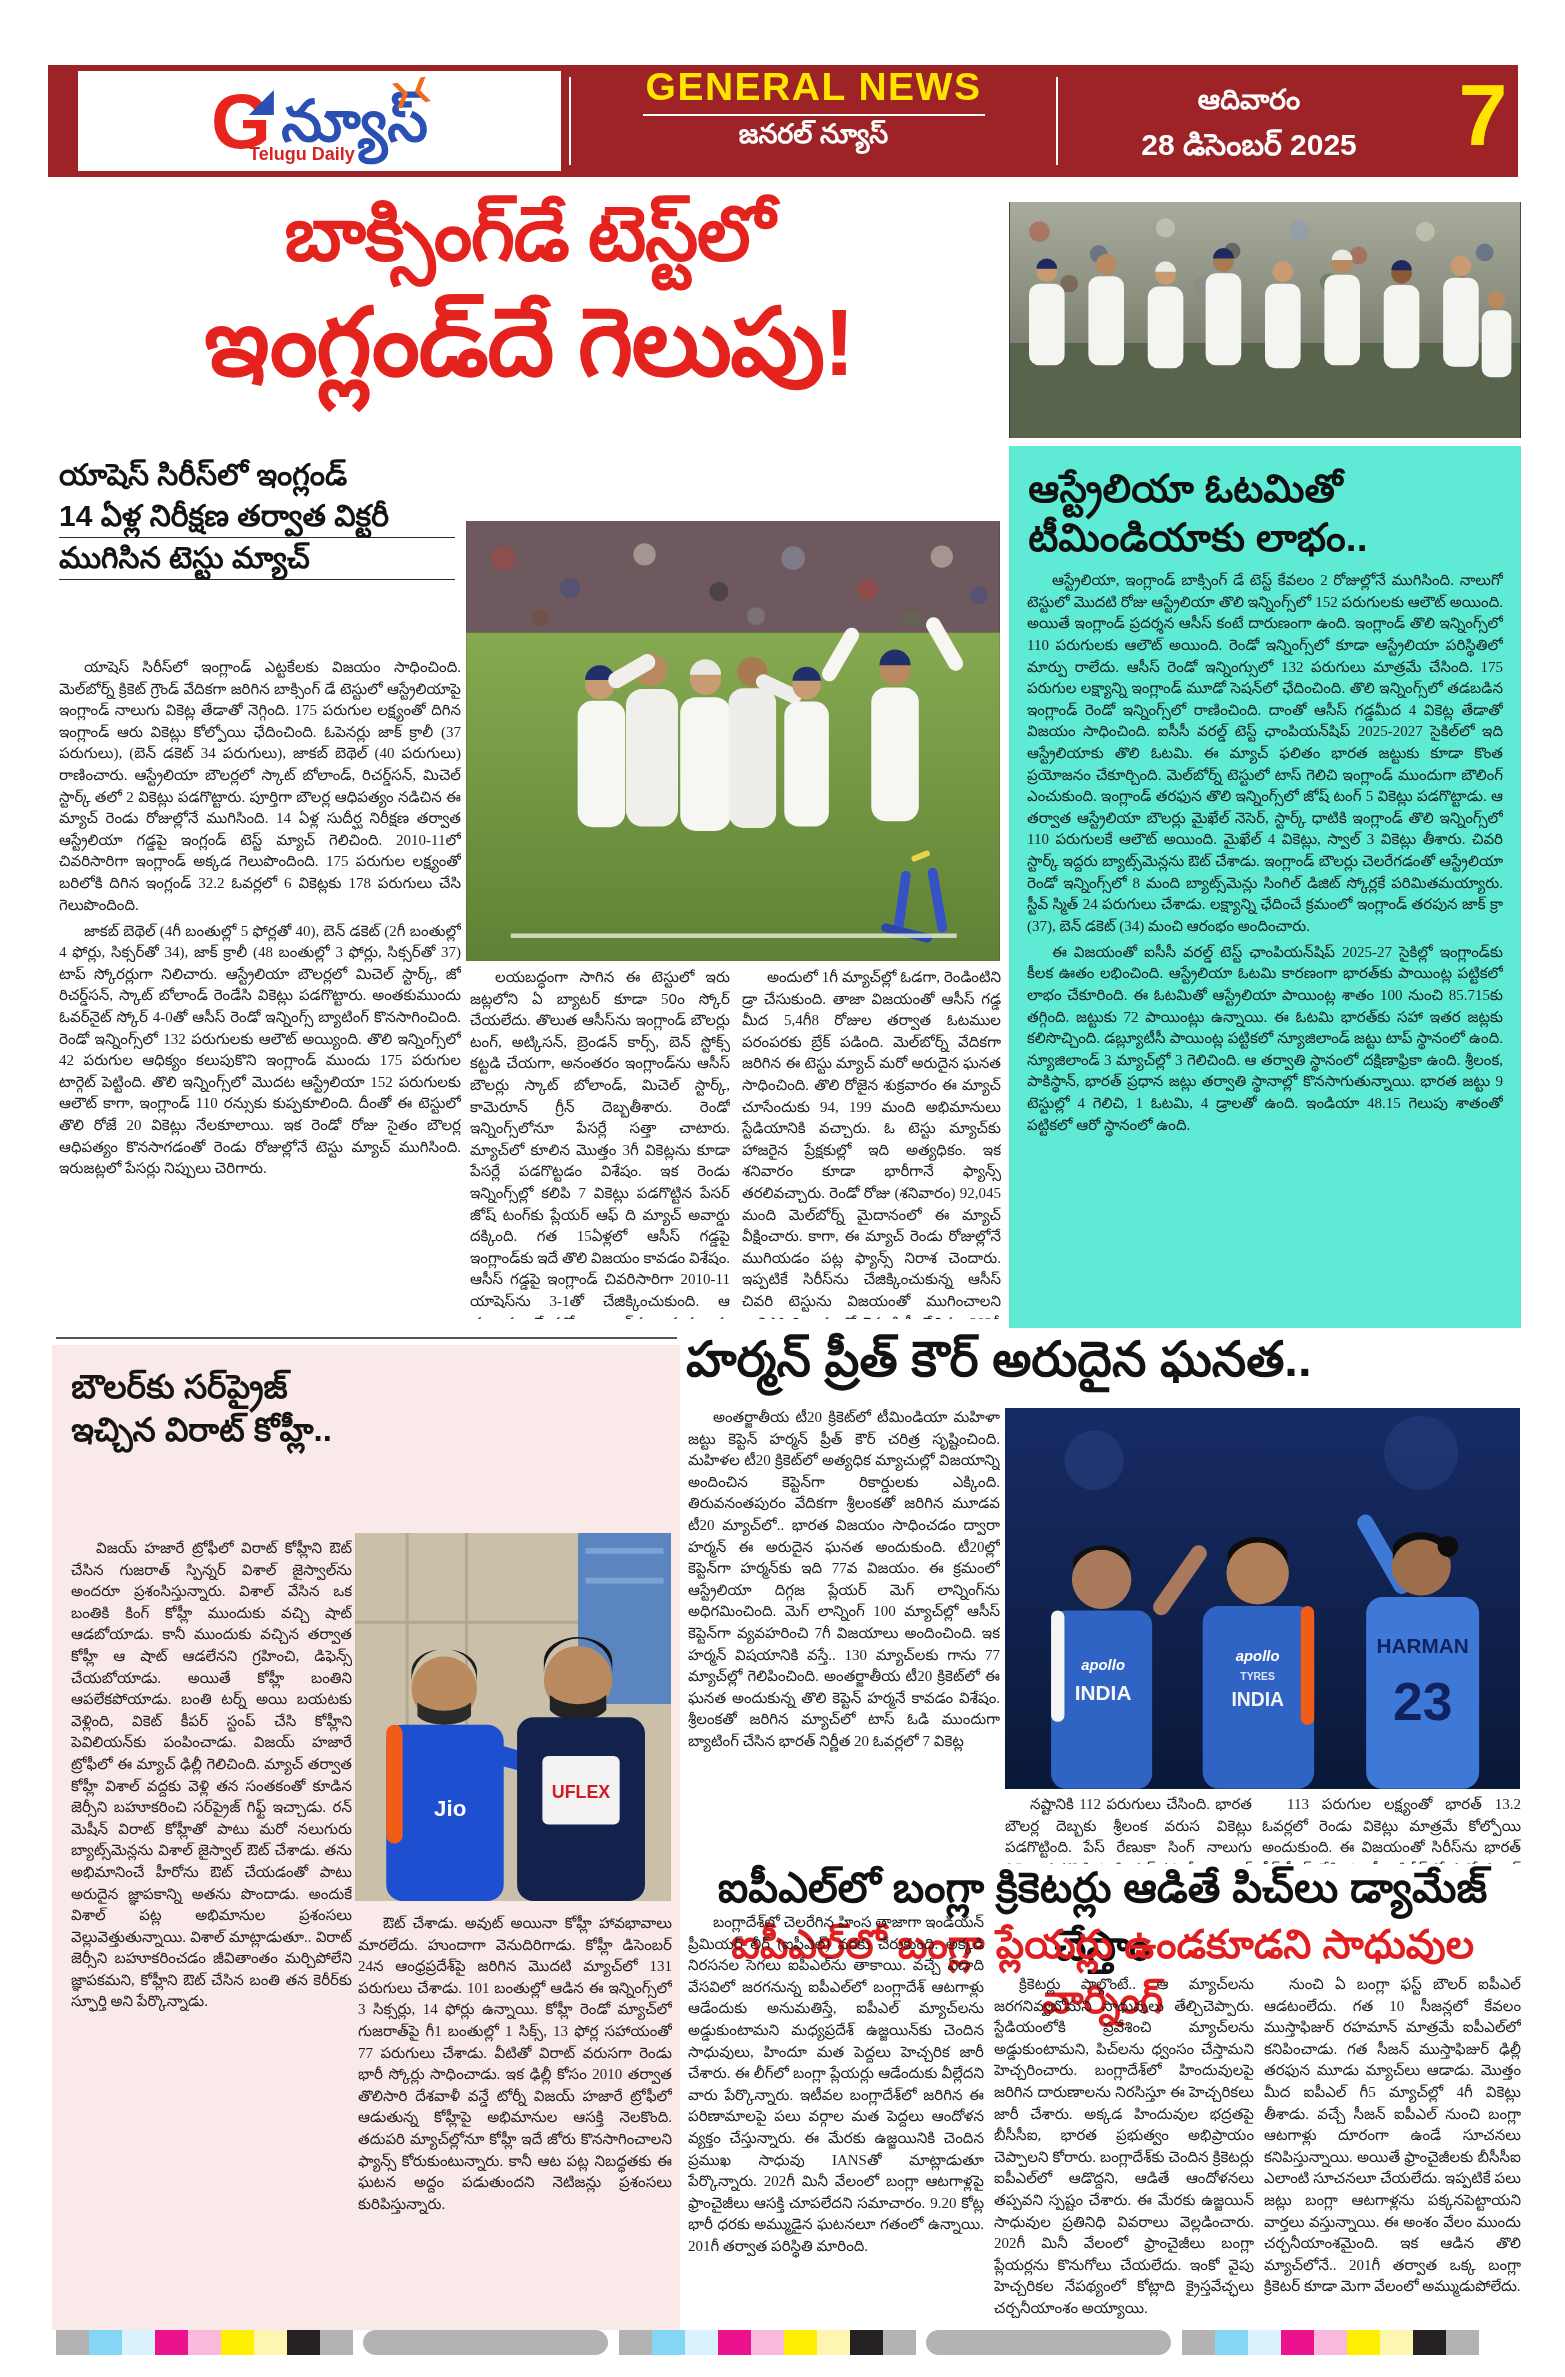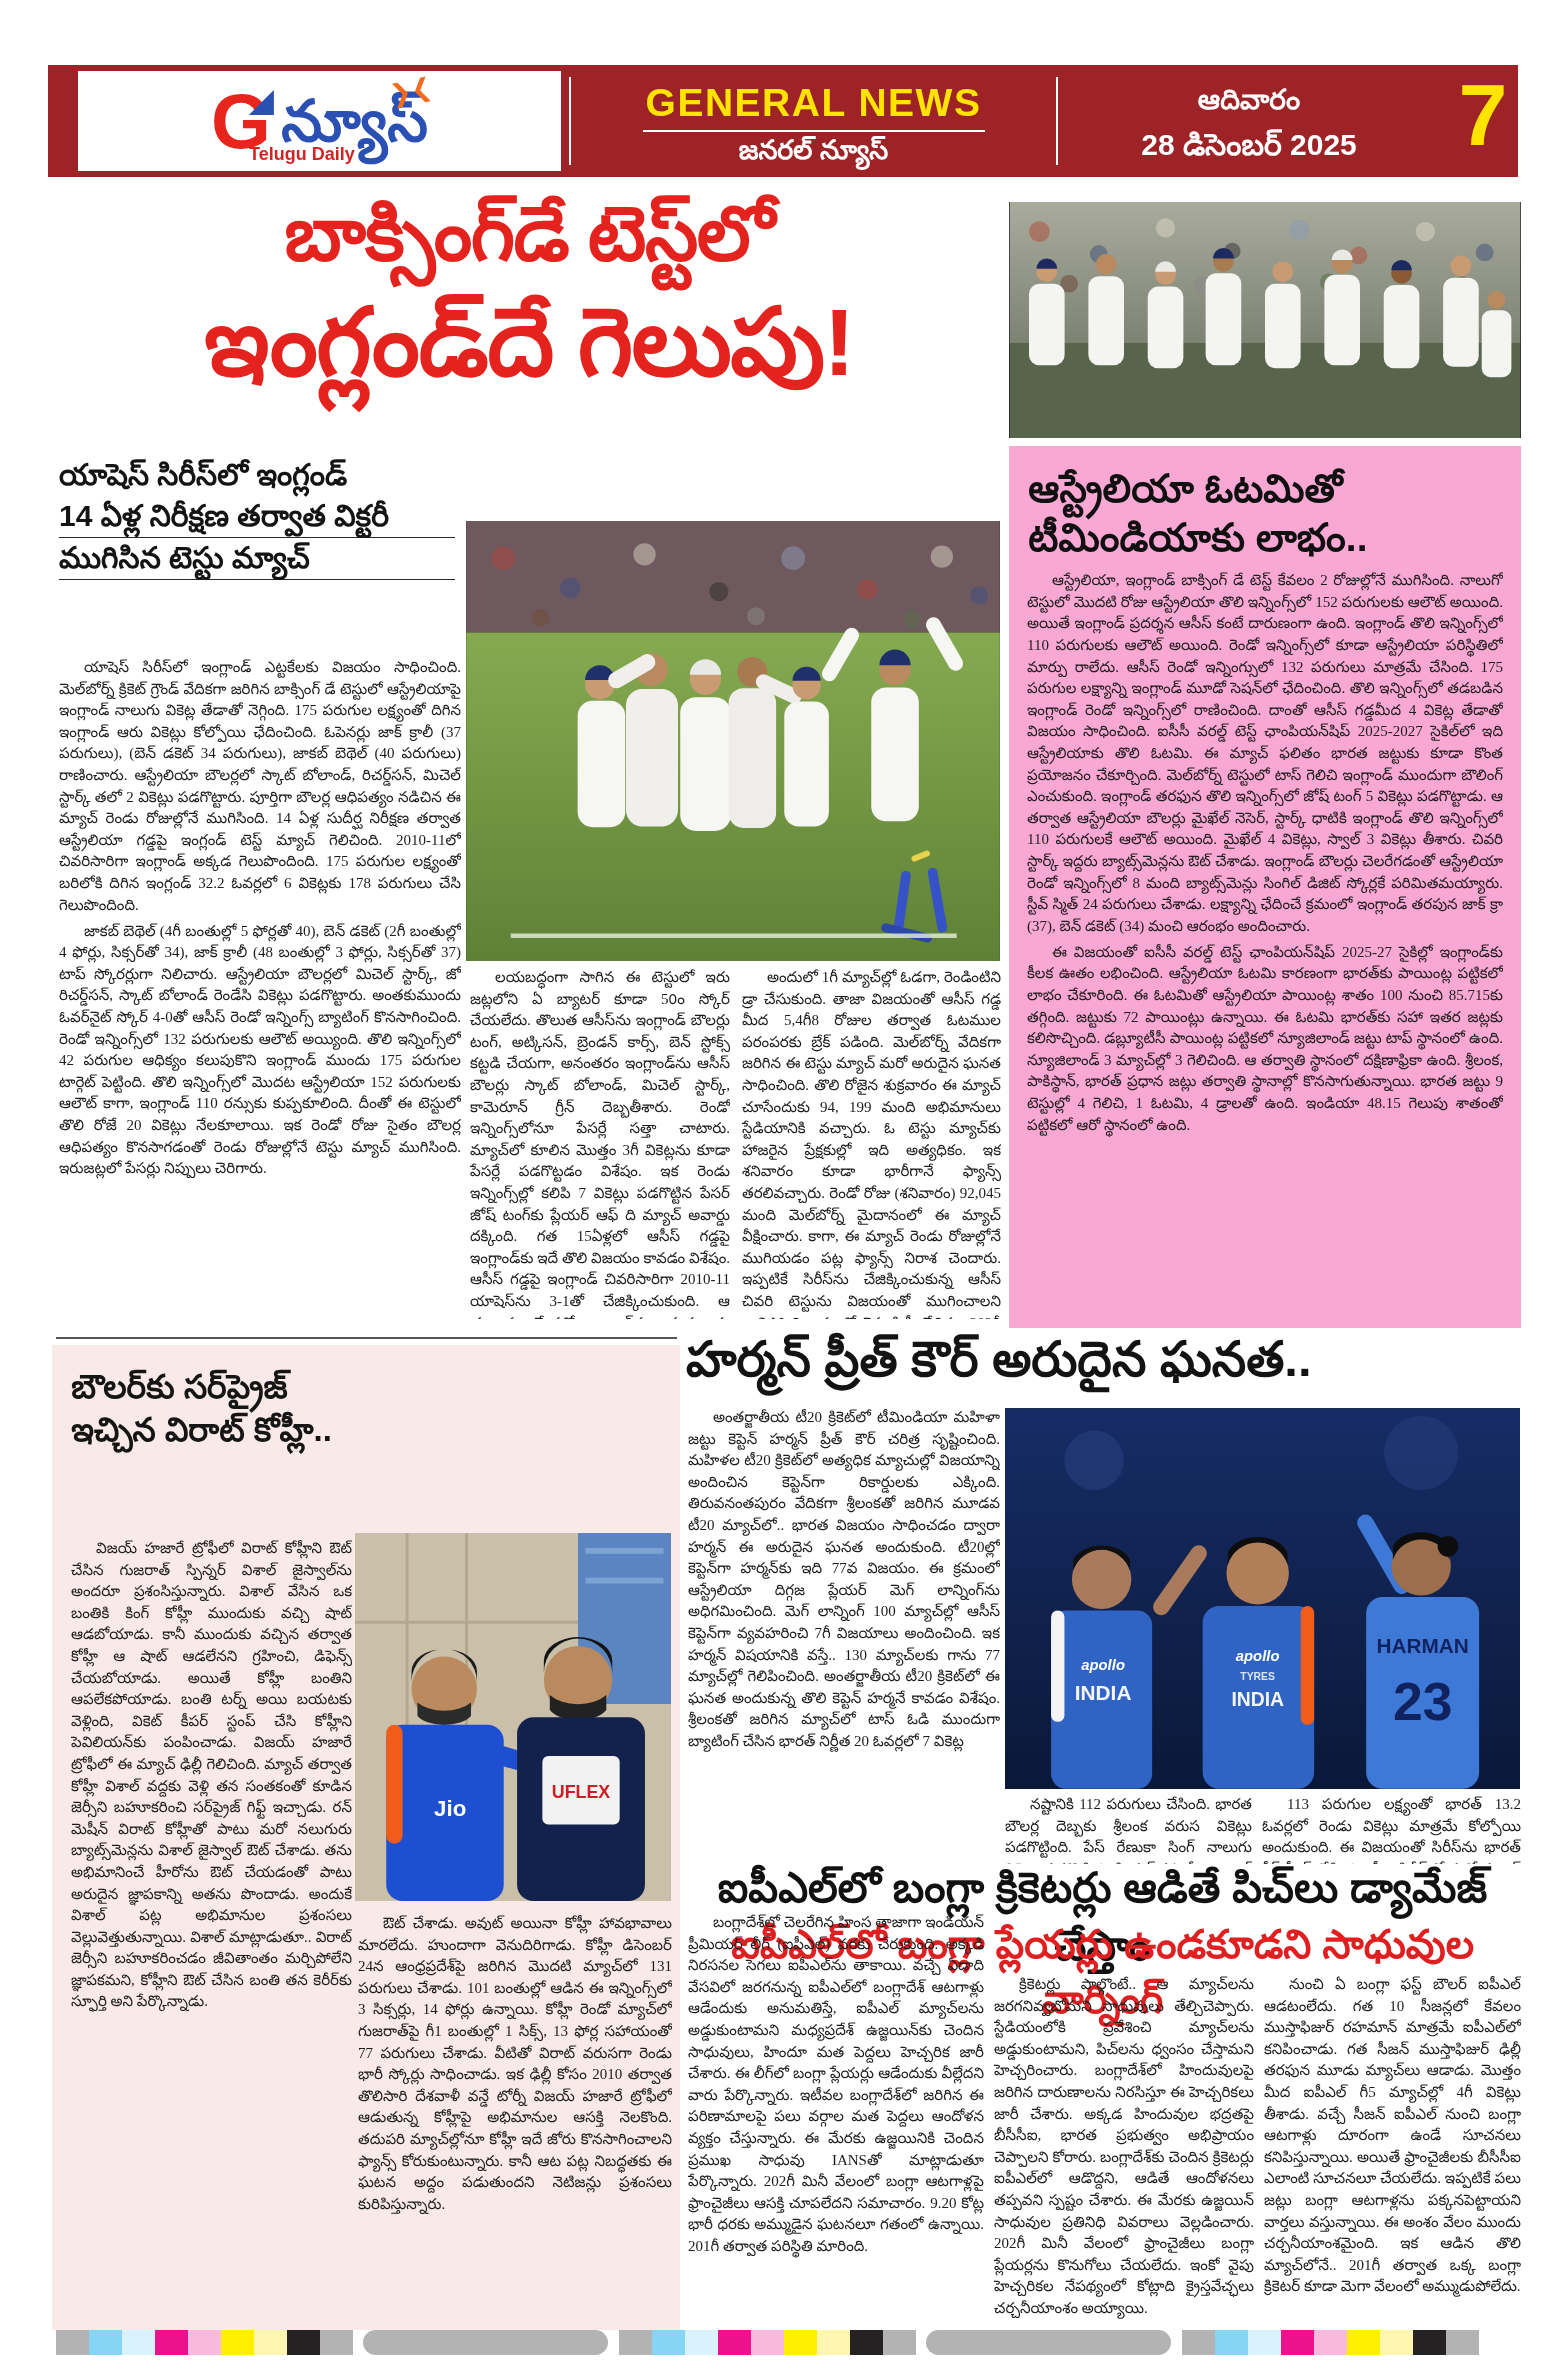--- a/index.html
+++ b/index.html
@@ -15,21 +15,21 @@
   .logo-g{font-size:77px;font-weight:800;color:#e8251d;line-height:1;position:relative;
           font-family:"Liberation Sans", sans-serif;}
   .logo-g-accent{position:absolute;right:-3px;top:7.4px;width:25px;height:25px;background:#2b50b4;
           clip-path:polygon(0 100%,100% 100%,100% 0);}
   .logo-name{font-size:58px;font-weight:800;color:#2b50b4;line-height:.9;
              text-shadow:0 0 1.5px #ffffff;}
   .logo-tagline{position:absolute;left:171px;bottom:6px;font-size:18px;font-weight:700;color:#d42323;}
   .logo-bird{position:absolute;left:312px;top:4.5px;font-size:25px;color:#f26a1b;transform:rotate(-12deg);}
   .mast-divider{position:absolute;top:12px;width:2.2px;height:88px;background:#ffffff;}
   .section-block{position:absolute;left:535px;top:0;width:461px;height:112px;text-align:center;}
-  .section-en{margin-top:16px;font-size:39px;font-weight:700;color:#ffe400;letter-spacing:1.5px;}
+  .section-en{margin-top:0;font-size:39px;font-weight:700;color:#ffe400;letter-spacing:1.5px;}
   .section-rule{width:342px;height:2.2px;background:#ffffff;margin:4.5px auto 3px auto;}
   .section-te{font-size:27px;font-weight:700;color:#ffffff;}
   .date-block{position:absolute;left:1041px;top:0;width:320px;height:112px;text-align:center;color:#ffffff;}
   .date-day{margin-top:19.3px;font-size:28px;font-weight:700;}
   .date-date{font-size:30px;font-weight:700;margin-top:4.5px;}
   .page-number{position:absolute;left:1379px;top:-1.5px;width:112px;text-align:center;
                font-size:88px;font-weight:800;color:#ffe400;}
 
   
   .lead-headline{left:56px;top:195px;width:946px;text-align:center;color:#e5231e;
@@ -48,21 +48,21 @@
 
   
   .photo{overflow:hidden;background:#222;}
   .photo svg{display:block;}
   .photoA{left:1009px;top:202px;width:512px;height:236px;}
   .photoB{left:466px;top:521px;width:534px;height:440px;}
   .photoC{left:355px;top:1533px;width:316px;height:368px;}
   .photoD{left:1005px;top:1408px;width:515px;height:381px;}
 
   
-  .aus-box{left:1009px;top:446px;width:512px;height:882px;background:#f9a8d4;}
+  .aus-box{left:1009px;top:446px;width:512px;height:882px;background:#5eead4;}
   .aus-headline{margin:19.3px 19.3px 7.4px 19.3px;font-size:39px;font-weight:800;color:#101010;line-height:1.25;}
   .aus-body{margin:6px 18px;height:699px;font-size:15px;}
 
   
   .kohli-rule{left:56px;top:1337px;width:621px;height:1.5px;background:#555;}
   .kohli-box{left:52px;top:1345px;width:628px;height:985px;background:#f9e9e8;}
   .kohli-headline{margin:21px 0 0 19.3px;font-size:33px;font-weight:800;color:#151515;line-height:1.3;}
   .kohli-col1{left:71px;top:1538px;width:281px;height:779px;}
   .kohli-col2{left:358px;top:1913px;width:314px;height:406px;}
 

